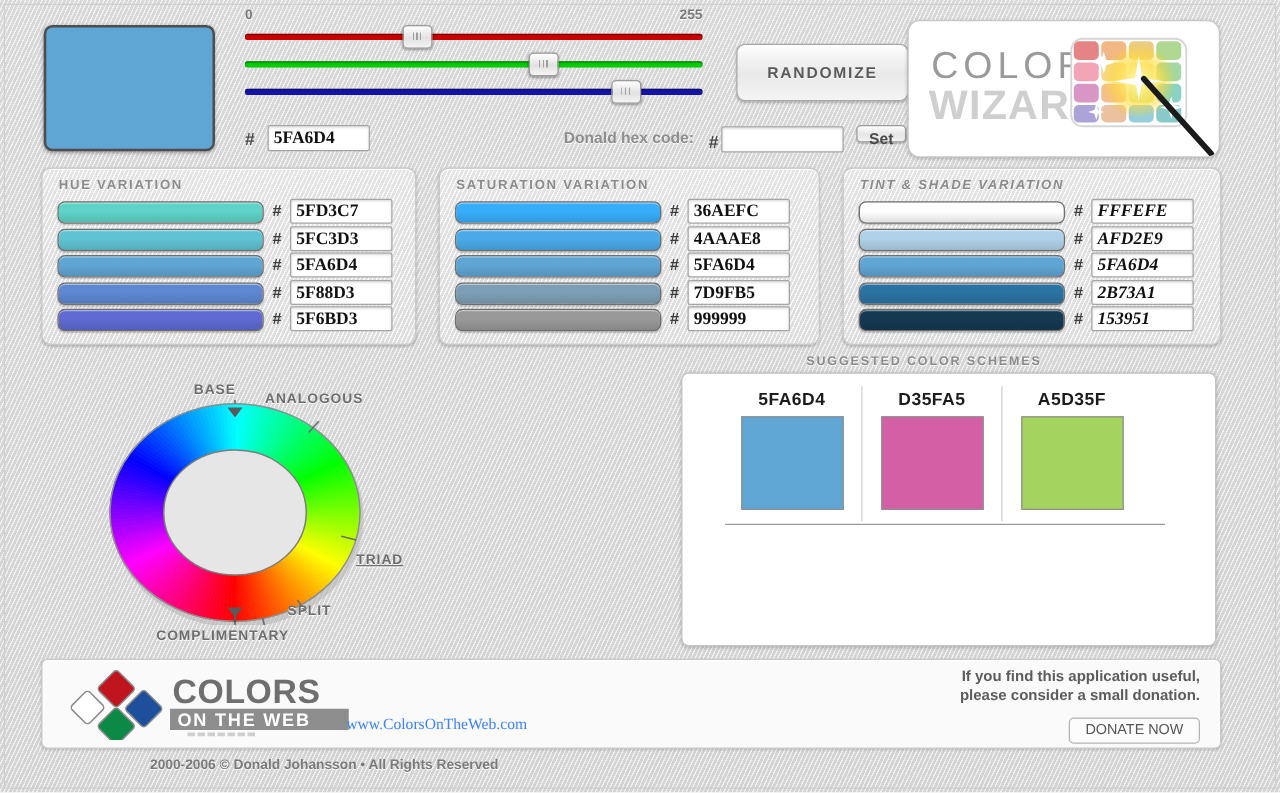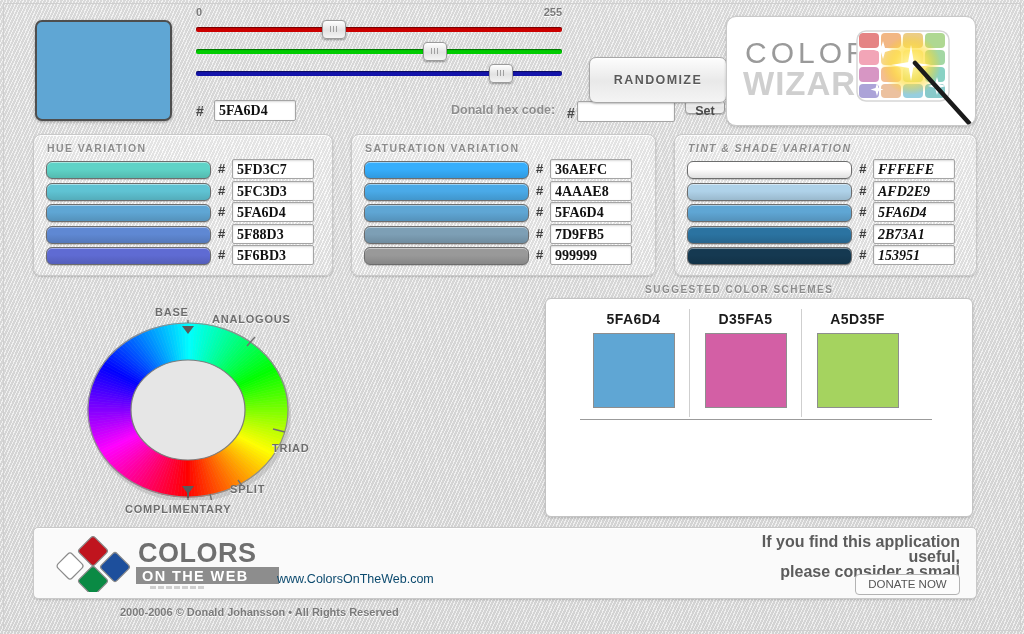--- a/index.html
+++ b/index.html
@@ -108,21 +108,20 @@
   
   #randomize-button{
     position:absolute;left:589px;top:35px;width:138px;height:46px;
     border:1px solid #a8a8a8;border-radius:7px;
     background:linear-gradient(#fdfdfd,#e9e9e9 52%,#f4f4f4);
     box-shadow:0 1px 2px rgba(0,0,0,.22), inset 0 1px 0 #fff;
     font-size:12.5px;font-weight:bold;letter-spacing:1.4px;color:#5a5a5a;
     line-height:44px;text-align:center;cursor:pointer;
     text-shadow:0 1px 0 rgba(255,255,255,.9);
     box-sizing:border-box;
-    margin-top:22px;
   }
 
   
   #brand{
     position:absolute;left:726px;top:16px;width:250px;height:110px;
     background:#fff;border:1px solid #c9c9c9;border-radius:10px;
     box-shadow:0 1px 3px rgba(0,0,0,.2);box-sizing:border-box;overflow:hidden;
   }
   #brand-color{
     position:absolute;left:18px;top:19px;font-size:30px;letter-spacing:4px;
@@ -202,25 +201,25 @@
   }
 
   
   #footer-panel{
     left:33px;top:527px;width:944px;height:72px;border-radius:5px;
     background:#fafafa;
     box-shadow:0 1px 2px rgba(0,0,0,.15), inset 0 1px 0 #fff;
   }
   #cotw-logo{position:absolute;left:20px;top:8px;width:230px;height:56px;}
   #cotw-url{
-    position:absolute;left:243px;top:44px;font-size:12.5px;color:#0c4a6e;font-weight:normal;
+    position:absolute;left:243px;top:44px;font-size:12.5px;color:#3b82f6;font-weight:normal;font-family:Liberation Serif, serif;
   }
   #donate-text{
     position:absolute;right:16px;top:6px;width:250px;text-align:right;
-    font-size:16px;font-weight:bold;color:#5c5c5c;line-height:15px;
+    font-size:12px;font-weight:bold;color:#5c5c5c;line-height:15px;
   }
   #donate-button{
     position:absolute;right:16px;top:46px;width:105px;height:21px;
     border:1px solid #b3b3b3;border-radius:4px;background:#fcfcfc;
     font-size:11.5px;color:#555;line-height:19px;text-align:center;cursor:pointer;
     box-sizing:border-box;
   }
   #copyright{
     position:absolute;left:120px;top:606px;
     font-size:11px;font-weight:bold;color:#7a7a7a;
@@ -608,21 +607,21 @@
           <line x1="22" y1="84" x2="25" y2="96"></line>
           <line x1="0" y1="87" x2="0" y2="99"></line>
         </g>
       </g>
       <path d="M103 14 l-6 -8 l12 0 z" fill="#5a5a5a"></path>
       <path d="M103 166 l-6 8 l12 0 z" fill="#5a5a5a" transform="rotate(180 103 170)"></path>
       <line x1="103" y1="178" x2="103" y2="168" stroke="#5a5a5a" stroke-width="2"></line>
     </svg>
     <div class="wheel-label" style="left:95px;top:6px;">BASE</div>
     <div class="wheel-label" style="left:152px;top:13px;">ANALOGOUS</div>
-    <div class="wheel-label" style="left:212px;top:142px;">TRIAD</div>
+    <div class="wheel-label" style="left:225px;top:142px;text-decoration:underline;">TRIAD</div>
     <div class="wheel-label" style="left:170px;top:183px;">SPLIT</div>
     <div class="wheel-label" style="left:65px;top:203px;">COMPLIMENTARY</div>
   </div>
 
 
   <div id="suggested-title">SUGGESTED COLOR SCHEMES</div>
   <div id="suggested-panel">
     <div id="suggest-cols">
       <div class="suggest-col">
         <div class="suggest-label">5FA6D4</div>

